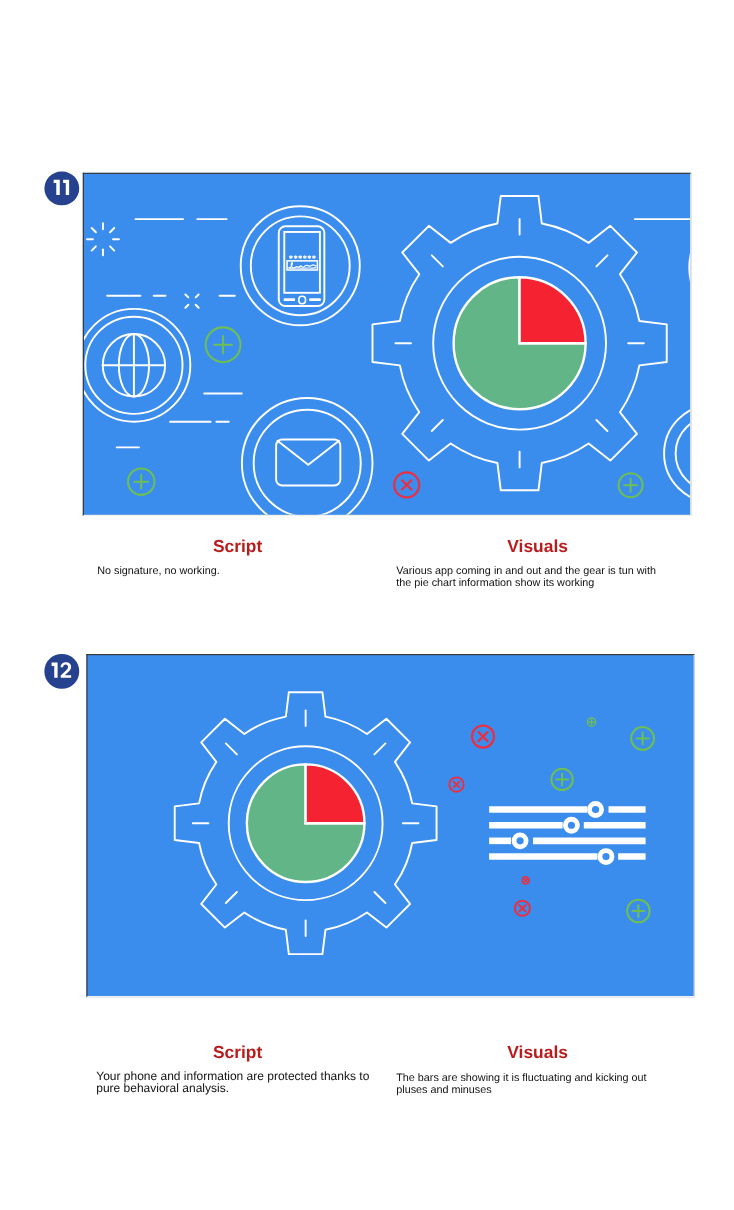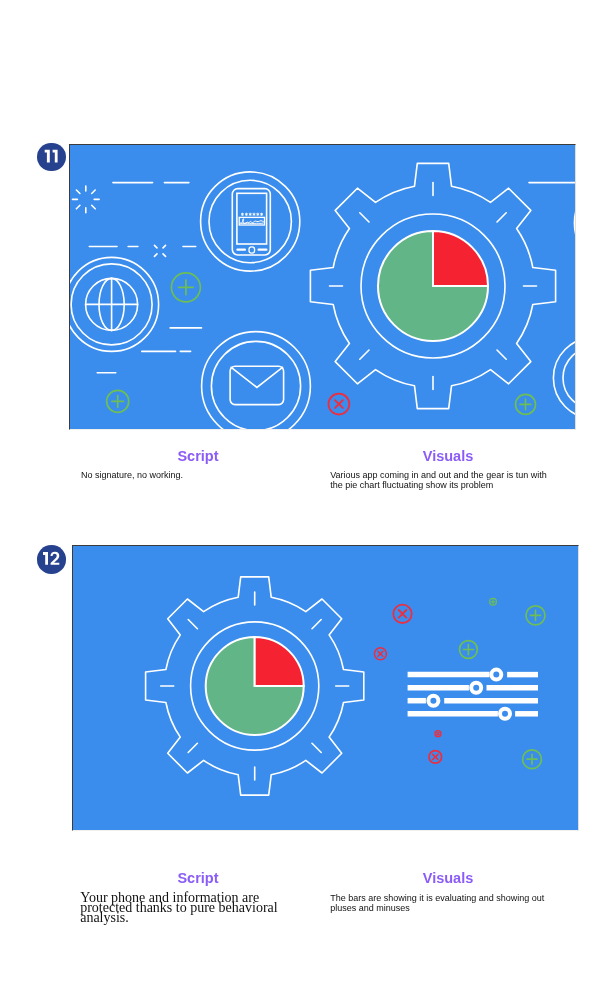--- a/index.html
+++ b/index.html
@@ -5,21 +5,21 @@
 <style>
   html,body{margin:0;padding:0;}
   body{width:612px;height:1008px;background:#fff;font-family:"Liberation Sans",sans-serif;position:relative;overflow:hidden;}
   .frame{position:absolute;}
   .panel{position:absolute;background:#3a8dec;overflow:hidden;box-sizing:content-box;
          border-top:1.4px solid #3b3b3b;border-left:1.4px solid #3b3b3b;
          border-right:1.4px solid #e2ded6;border-bottom:1.4px solid #f2f0ec;}
   .badge{position:absolute;border-radius:50%;display:flex;align-items:center;justify-content:center;color:#fff;font-weight:700;}
   .sr{position:absolute;width:1px;height:1px;overflow:hidden;clip:rect(0,0,0,0);}
   .badgenum{position:absolute;left:0;top:0;}
-  .col-head{position:absolute;text-align:center;font-weight:700;color:#8b5cf6;}
+  .col-head{position:absolute;text-align:center;font-weight:700;color:#b91c1c;}
   .col-body{position:absolute;color:#111;}
 </style>
 </head>
 <body>
 
 <div>
 
   <div class="frame" style="left:0;top:0;">
     <div class="badge" style="left:37px;top:142.6px;width:28.5px;height:28.5px;background:#26418e;">
       <span class="sr">11</span>
@@ -171,21 +171,21 @@
             <circle cx="268.9" cy="259.1" r="10.4"></circle>
               <line x1="265.05" y1="255.25" x2="272.75" y2="262.95"></line>
               <line x1="272.75" y1="255.25" x2="265.05" y2="262.95"></line>
           </g>
         </g>
       </svg>
     </div>
     <div class="col-head" style="left:96px;top:448.1px;width:204px;font-size:14.5px;">Script</div>
     <div class="col-body" style="left:81px;top:469.9px;width:230px;font-size:9px;line-height:10px;">No signature, no working.</div>
     <div class="col-head" style="left:346px;top:448.1px;width:204px;font-size:14.5px;">Visuals</div>
-    <div class="col-body" style="left:330.2px;top:469.9px;width:222px;font-size:9px;line-height:10px;">Various app coming in and out and the gear is tun with the pie chart fluctuating show its problem</div>
+    <div class="col-body" style="left:330.2px;top:469.9px;width:222px;font-size:9px;line-height:10px;">Various app coming in and out and the gear is tun with the pie chart information show its working</div>
   </div>
 
   <div class="frame" style="left:0;top:0;">
     <div class="badge" style="left:37px;top:545.1px;width:28.6px;height:28.6px;background:#26418e;">
       <span class="sr">12</span>
       <svg class="badgenum" width="28.6" height="28.6" viewBox="0 0 28.6 28.6">
         <path fill="#fff" d="M6.0 7.1 L11.0 7.1 L11.0 19.7 L8.2 19.7 L8.2 10.0 L6.0 10.0 Z"></path>
         <path fill="#fff" d="M13.5 11.0 c0 -2.6 1.9 -4.2 4.5 -4.2 c2.6 0 4.3 1.6 4.3 3.9 c0 1.7 -0.9 3.0 -2.6 4.6 l-2.7 2.5 h5.3 v1.9 h-8.7 v-1.7 l4.4 -4.2 c1.2 -1.2 1.7 -2.0 1.7 -3.0 c0 -1.2 -0.8 -2.0 -2.0 -2.0 c-1.2 0 -2.0 0.8 -2.1 2.2 z"></path>
       </svg>
     </div>
@@ -268,17 +268,17 @@
           </g>
           <g stroke="#6cbe55" stroke-width="1.7">
             <circle cx="459" cy="213.2" r="9.4"></circle>
               <line x1="454.1" y1="213.2" x2="463.9" y2="213.2"></line>
               <line x1="459" y1="208.3" x2="459" y2="218.1"></line>
           </g>
         </g>
       </svg>
     </div>
     <div class="col-head" style="left:96px;top:870.3px;width:204px;font-size:14.5px;">Script</div>
-    <div class="col-body" style="left:80.2px;top:892.8px;width:230px;font-size:14px;line-height:10px;font-family:Liberation Serif, serif;">Your phone and information are protected thanks to pure behavioral analysis.</div>
+    <div class="col-body" style="left:80.2px;top:892.8px;width:230px;font-size:10px;line-height:10px;">Your phone and information are protected thanks to pure behavioral analysis.</div>
     <div class="col-head" style="left:346px;top:870.3px;width:204px;font-size:14.5px;">Visuals</div>
-    <div class="col-body" style="left:330.2px;top:892.8px;width:220px;font-size:9px;line-height:10px;">The bars are showing it is evaluating and showing out pluses and minuses</div>
+    <div class="col-body" style="left:330.2px;top:892.8px;width:220px;font-size:9px;line-height:10px;">The bars are showing it is fluctuating and kicking out pluses and minuses</div>
   </div>
 </div>
 
 </body></html>

